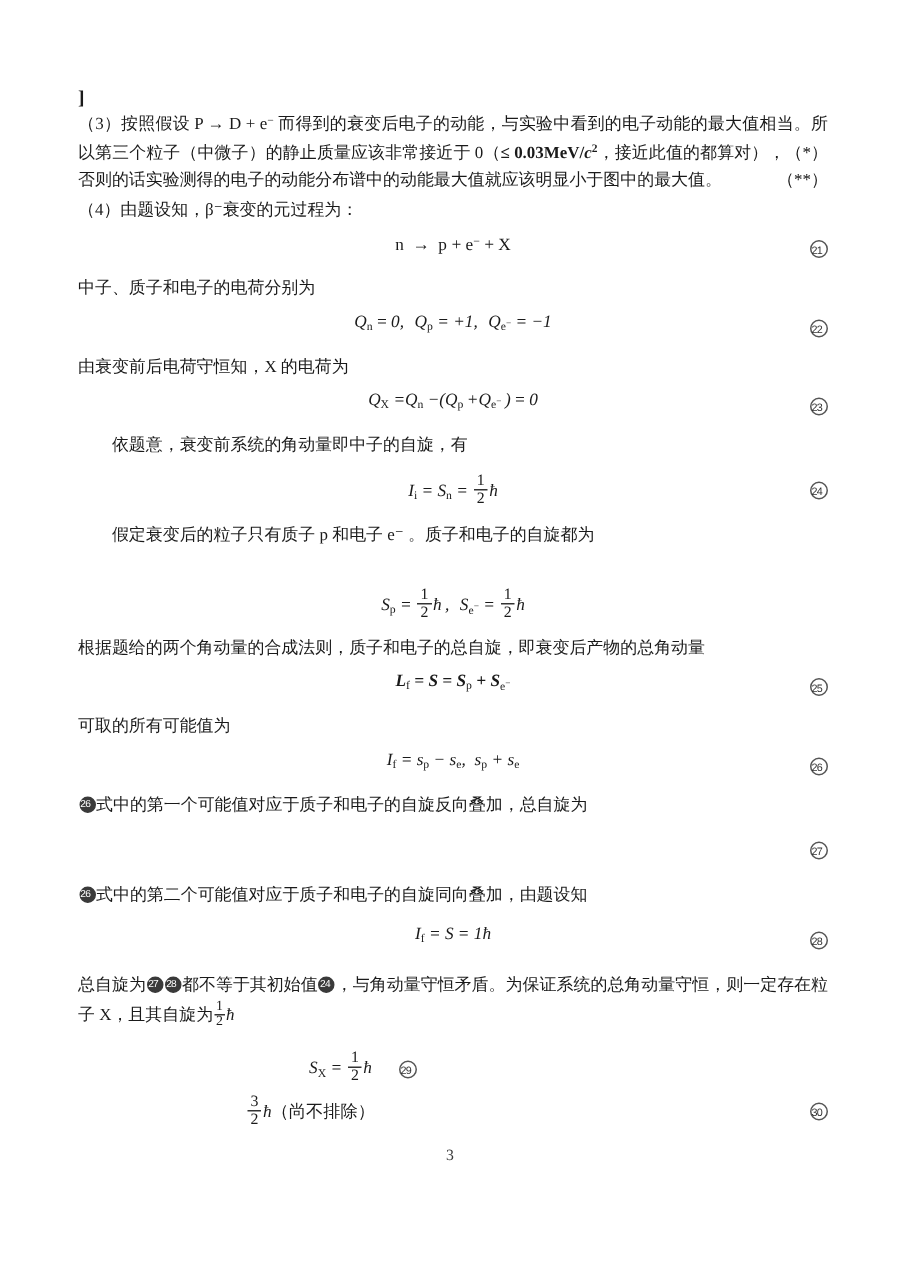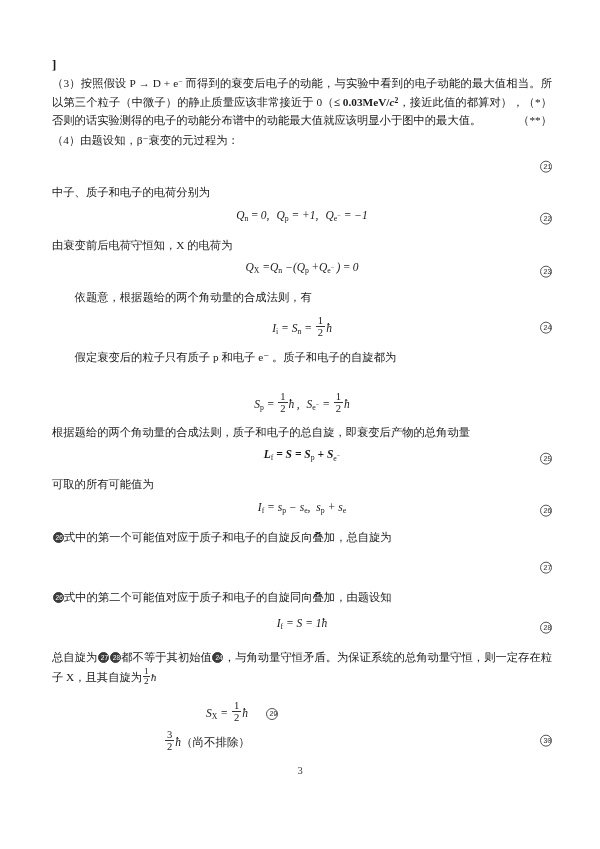--- a/index.html
+++ b/index.html
@@ -72,24 +72,24 @@
     font-style: normal;
   }
   
   .circ {
     display: inline-block;
     border: 1px solid #555;
     border-radius: 50%;
     width: 12px;
     height: 12px;
     line-height: 11px;
-    text-align: right;
+    text-align: left;
     font-size: 7.2px;
     font-style: normal;
-    font-family: Liberation Mono, monospace;
+    font-family: Liberation Sans, sans-serif;
     vertical-align: middle;
     color: #333;
     letter-spacing: -0.5px;
     box-sizing: border-box;
   }
   .circ.inline {
     width: 11px; height: 11px; line-height: 10px;
     font-size: 6.8px;
     background: #3a3a3a;
     color: #fff;
@@ -140,20 +140,23 @@
 <div class="page">
   <div class="content">
 
     <div class="bracket">]</div>
 
     <p class="para">（3）按照假设 <span class="up">P</span> <span>→</span> <span>D</span> + e<sup>−</sup> 而得到的衰变后电子的动能，与实验中看到的电子动能的最大值相当。所以第三个粒子（中微子）的静止质量应该非常接近于 0（<b>≤ 0.03MeV/<i>c</i><sup>2</sup></b>，接近此值的都算对），（*）否则的话实验测得的电子的动能分布谱中的动能最大值就应该明显小于图中的最大值。<span style="float:right;">（**）</span></p>
 
     <p class="para">（4）由题设知，β⁻衰变的元过程为：</p>
 
     <div class="formula-row">
+      <div class="formula">
+        <span class="up">n</span>&nbsp;&nbsp;<span class="up">→</span>&nbsp;&nbsp;<span class="up">p</span> + <span class="up">e</span><sup>−</sup> + <span class="up">X</span>
+      </div>
       <span class="eqno"><span class="circ">21</span></span>
     </div>
 
     <p class="para">中子、质子和电子的电荷分别为</p>
 
     <div class="formula-row">
       <div class="formula">
         <span class="italic">Q</span><sub>n</sub> = 0,<span class="sp"></span><span class="italic">Q</span><sub>p</sub>&nbsp;=&nbsp;+1,<span class="sp"></span><span class="italic">Q</span><sub>e<sup style="font-size:0.8em">−</sup></sub>&nbsp;=&nbsp;−1
       </div>
       <span class="eqno"><span class="circ">22</span></span>
@@ -161,21 +164,21 @@
 
     <p class="para">由衰变前后电荷守恒知，X 的电荷为</p>
 
     <div class="formula-row">
       <div class="formula">
         <span class="italic">Q</span><sub>X</sub>&nbsp;=<span class="italic">Q</span><sub>n</sub>&nbsp;−(<span class="italic">Q</span><sub>p</sub> +<span class="italic">Q</span><sub>e<sup style="font-size:0.8em">−</sup></sub> ) = 0
       </div>
       <span class="eqno"><span class="circ">23</span></span>
     </div>
 
-    <p class="para" style="text-indent:2em">依题意，根据题给的两个角动量的合成法则，有</p>
+    <p class="para" style="text-indent:2em">依题意，衰变前系统的角动量即中子的自旋，有</p>
 
     <div class="formula-row" style="margin:9px 0 9px 0">
       <div class="formula">
         <span class="italic">I</span><sub>i</sub>&nbsp;=&nbsp;<span class="italic">S</span><sub>n</sub>&nbsp;=&nbsp;<span class="frac"><span class="num">1</span><span class="den">2</span></span><span class="hbar">ħ</span>
       </div>
       <span class="eqno"><span class="circ">24</span></span>
     </div>
 
     <p class="para" style="text-indent:2em">假定衰变后的粒子只有质子 p 和电子 e⁻ 。质子和电子的自旋都为</p>
 

